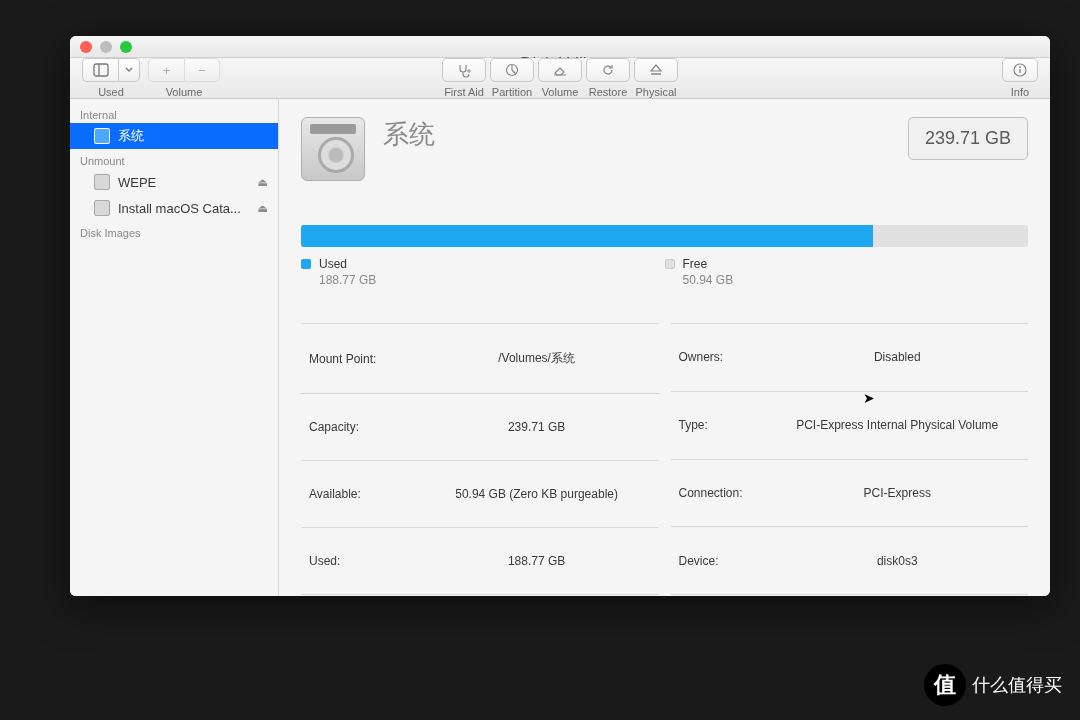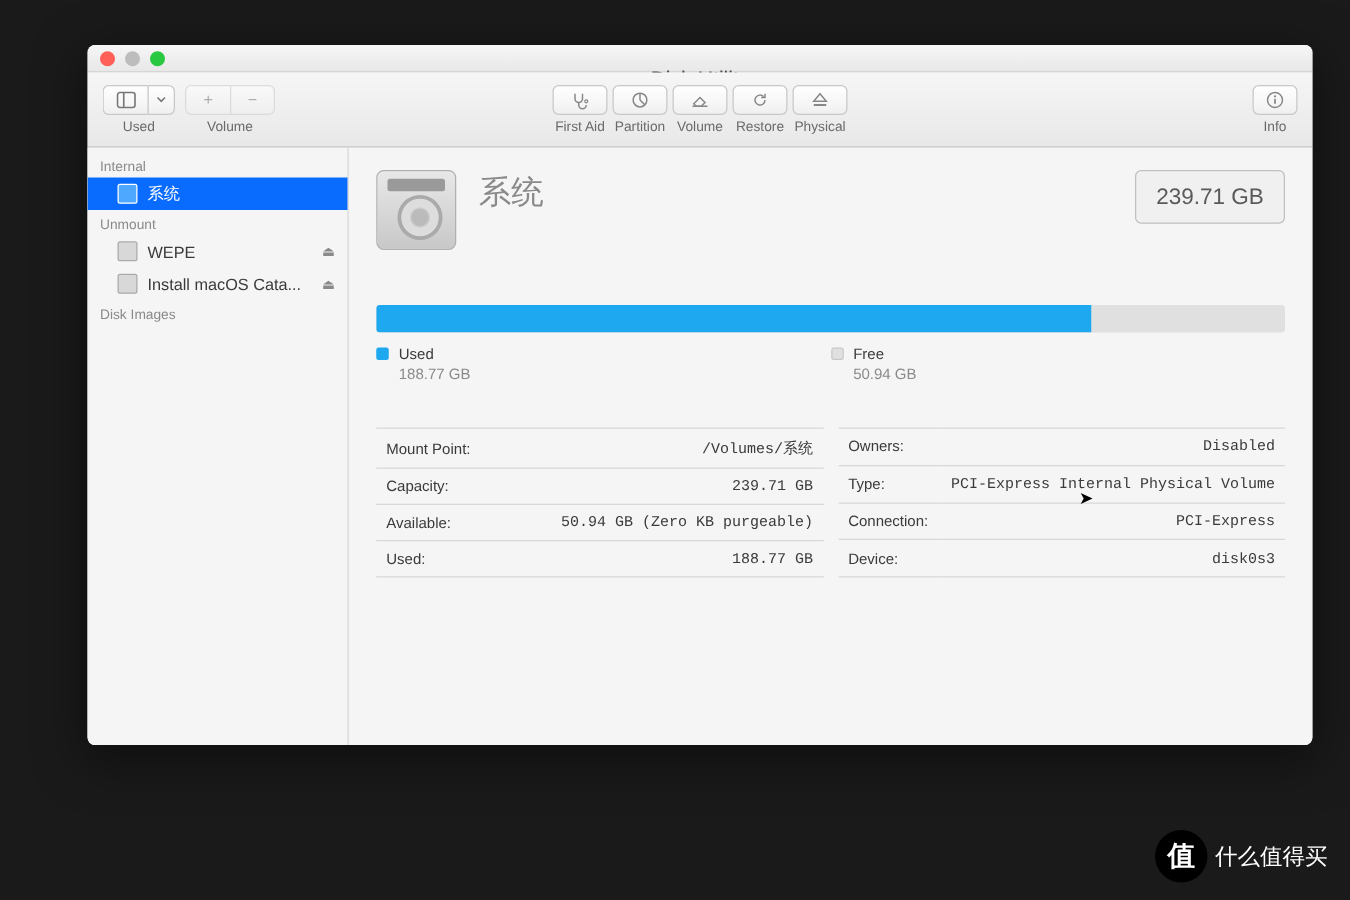--- a/index.html
+++ b/index.html
@@ -64,23 +64,23 @@
   .bar-used { background:#1ea8f0; }
   .legend { display:flex; margin-top:10px; }
   .legend-col { width:50%; }
   .legend-row { display:flex; align-items:center; gap:8px; font-size:12px; }
   .sw { width:10px; height:10px; border-radius:2px; }
   .sw-used { background:#1ea8f0; } .sw-free { background:#e0e0e0; border:1px solid #c8c8c8; }
   .legend-label { font-weight:400; color:#3a3a3a; }
   .legend-val { color:#8a8a8a; font-size:12px; margin-left:18px; margin-top:2px; }
   .details { margin-top:36px; display:flex; gap:12px; }
   .details table { width:50%; border-collapse:collapse; font-size:12px; color:#3a3a3a; }
-  .details td { padding:7px 8px; border-top:1px solid #d8d8d8; }
+  .details td { padding:26px 8px; border-top:1px solid #d8d8d8; }
   .details tr:last-child td { border-bottom:1px solid #d8d8d8; }
-  .details td:last-child { text-align:right; color:#3a3a3a;font-family:Liberation Mono, monospace; }
+  .details td:last-child { text-align:center; color:#3a3a3a; }
   .icon-svg { width:16px; height:16px; }
   .cursor { position:absolute; left:863px; top:390px; font-size:14px; color:#000; pointer-events:none; }
   .watermark {
     position:absolute; right:18px; bottom:14px; display:flex; align-items:center; gap:6px;
     color:#fff; font-size:18px; pointer-events:none;
   }
   .wm-circle { width:42px; height:42px; border-radius:50%; background:#000; color:#fff; display:flex; align-items:center; justify-content:center; font-weight:bold; font-size:22px; }
 </style>
 </head>
 <body>

